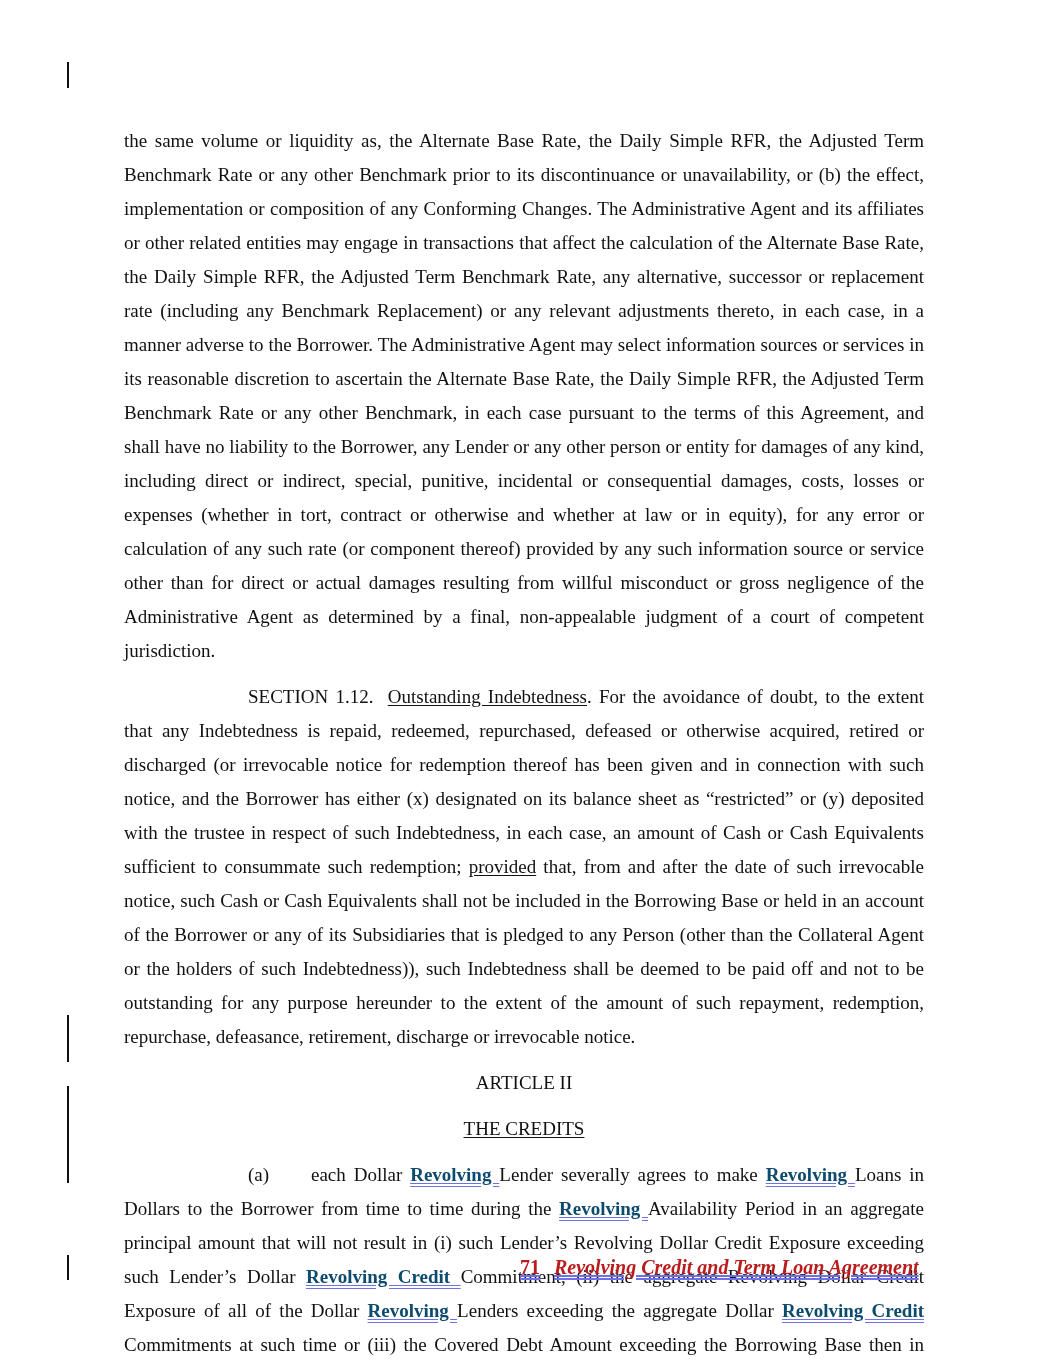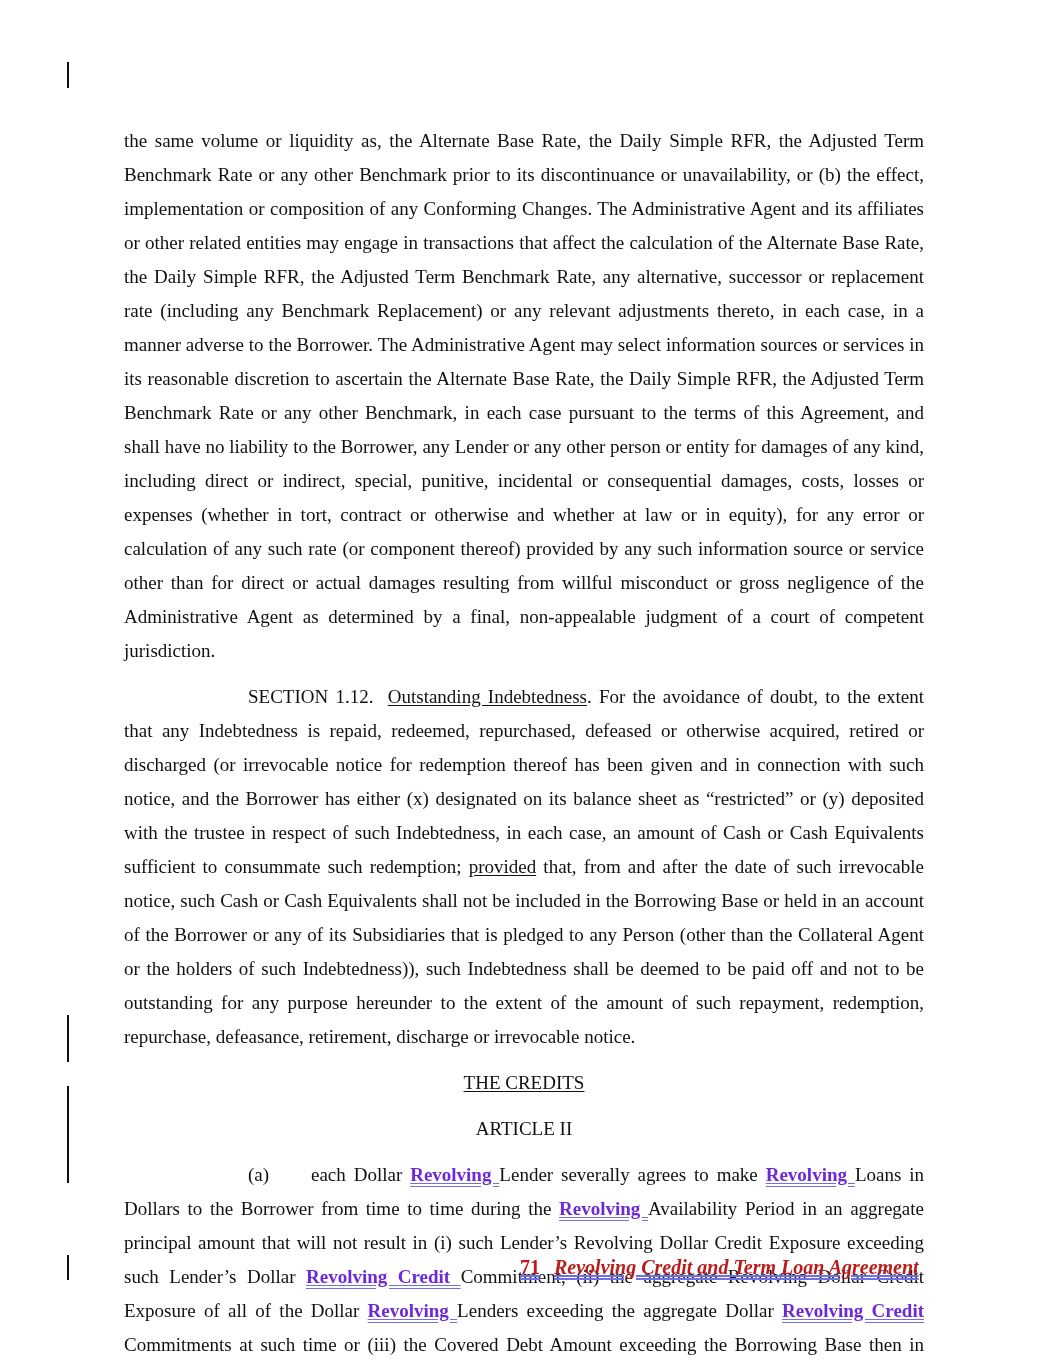--- a/index.html
+++ b/index.html
@@ -6,21 +6,21 @@
     body { width: 1055px; height: 1365px; position: relative; overflow: hidden;
            font-family: "Liberation Serif", "DejaVu Serif", serif; color: #111; }
     .change-bar { position: absolute; width: 2px; background: #111; left: 67px; }
     .page-body { position: absolute; left: 124px; top: 124px; width: 800px;
                  font-size: 19px; line-height: 34px; }
     .para { margin: 0; text-align: justify; text-align-last: left; }
     .para.gap { margin-top: 12px; }
     .indent { display: inline-block; width: 124px; }
     .u { text-decoration: underline; text-underline-offset: 2px; }
     .center { text-align: center; text-align-last: center; }
-    .ins { color: #6d28d9; font-weight: bold; text-decoration: underline double;
+    .ins { color: #0c4a6e; font-weight: bold; text-decoration: underline double;
            text-decoration-color: #6f6fe6; text-underline-offset: 2px; }
     .del { color: #0f766e; text-decoration: line-through; }
     .tab-a { display: inline-block; width: 63px; }
     .footer { position: absolute; top: 1256px; left: 520px; width: 420px;
               text-align: left; font-size: 20px; font-weight: bold; font-style: italic;
               color: #b91c1c; }
     .footer .pg { font-style: normal; text-decoration: underline double;
                   text-decoration-color: #6f6fe6; margin-right: 14px; }
     .footer .title { text-decoration: underline double; text-decoration-color: #6f6fe6; }
   </style>
@@ -33,22 +33,22 @@
 <div class="change-bar" style="top:1255px;height:25px;"></div>
 
 <div class="page-body">
 
   <p class="para">the same volume or liquidity as, the Alternate Base Rate, the Daily Simple RFR, the Adjusted Term Benchmark Rate or any other Benchmark prior to its discontinuance or unavailability, or (b) the effect, implementation or composition of any Conforming Changes.  The Administrative Agent and its affiliates or other related entities may engage in transactions that affect the calculation of the Alternate Base Rate, the Daily Simple RFR, the Adjusted Term Benchmark Rate, any alternative, successor or replacement rate (including any Benchmark Replacement) or any relevant adjustments thereto, in each case, in a manner adverse to the Borrower.  The Administrative Agent may select information sources or services in its reasonable discretion to ascertain the Alternate Base Rate, the Daily Simple RFR, the Adjusted Term Benchmark Rate or any other Benchmark, in each case pursuant to the terms of this Agreement, and shall have no liability to the Borrower, any Lender or any other person or entity for damages of any kind, including direct or indirect, special, punitive, incidental or consequential damages, costs, losses or expenses (whether in tort, contract or otherwise and whether at law or in equity), for any error or calculation of any such rate (or component thereof) provided by any such information source or service other than for direct or actual damages resulting from willful misconduct or gross negligence of the Administrative Agent as determined by a final, non-appealable judgment of a court of competent jurisdiction.</p>
 
   <p class="para gap">
     <span class="indent"></span><span>SECTION 1.12.</span>&nbsp;&nbsp;<span class="u">Outstanding Indebtedness</span><span>.  For the avoidance of doubt, to the extent that any Indebtedness is repaid, redeemed, repurchased, defeased or otherwise acquired, retired or discharged (or irrevocable notice for redemption thereof has been given and in connection with such notice, and the Borrower has either (x) designated on its balance sheet as “restricted” or (y) deposited with the trustee in respect of such Indebtedness, in each case, an amount of Cash or Cash Equivalents sufficient to consummate such redemption; </span><span class="u">provided</span><span> that, from and after the date of such irrevocable notice, such Cash or Cash Equivalents shall not be included in the Borrowing Base or held in an account of the Borrower or any of its Subsidiaries that is pledged to any Person (other than the Collateral Agent or the holders of such Indebtedness)), such Indebtedness shall be deemed to be paid off and not to be outstanding for any purpose hereunder to the extent of the amount of such repayment, redemption, repurchase, defeasance, retirement, discharge or irrevocable notice.</span>
   </p>
 
+  <p class="para gap center">ARTICLE II</p>
   <p class="para gap center"><span class="u">THE CREDITS</span></p>
-  <p class="para gap center">ARTICLE II</p>
 
 
   <p class="para gap">
     <span class="indent"></span><span class="tab-a">(a)</span><span>each Dollar </span><span class="ins">Revolving </span><span>Lender severally agrees to make </span><span class="ins">Revolving </span><span>Loans in Dollars to the Borrower from time to time during the </span><span class="ins">Revolving </span><span>Availability Period in an aggregate principal amount that will not result in (i) such Lender’s Revolving Dollar Credit Exposure exceeding such Lender’s Dollar </span><span class="ins">Revolving Credit </span><span>Commitment, (ii) the aggregate Revolving Dollar Credit Exposure of all of the Dollar </span><span class="ins">Revolving </span><span>Lenders exceeding the aggregate Dollar </span><span class="ins">Revolving Credit </span><span>Commitments at such time or (iii) the Covered Debt Amount exceeding the Borrowing Base then in effect;</span><span class="del"> and</span>
   </p>
 </div>
 
 <div class="footer">
   <span class="pg">71</span><span class="title">Revolving Credit and Term Loan Agreement</span>
 </div>

